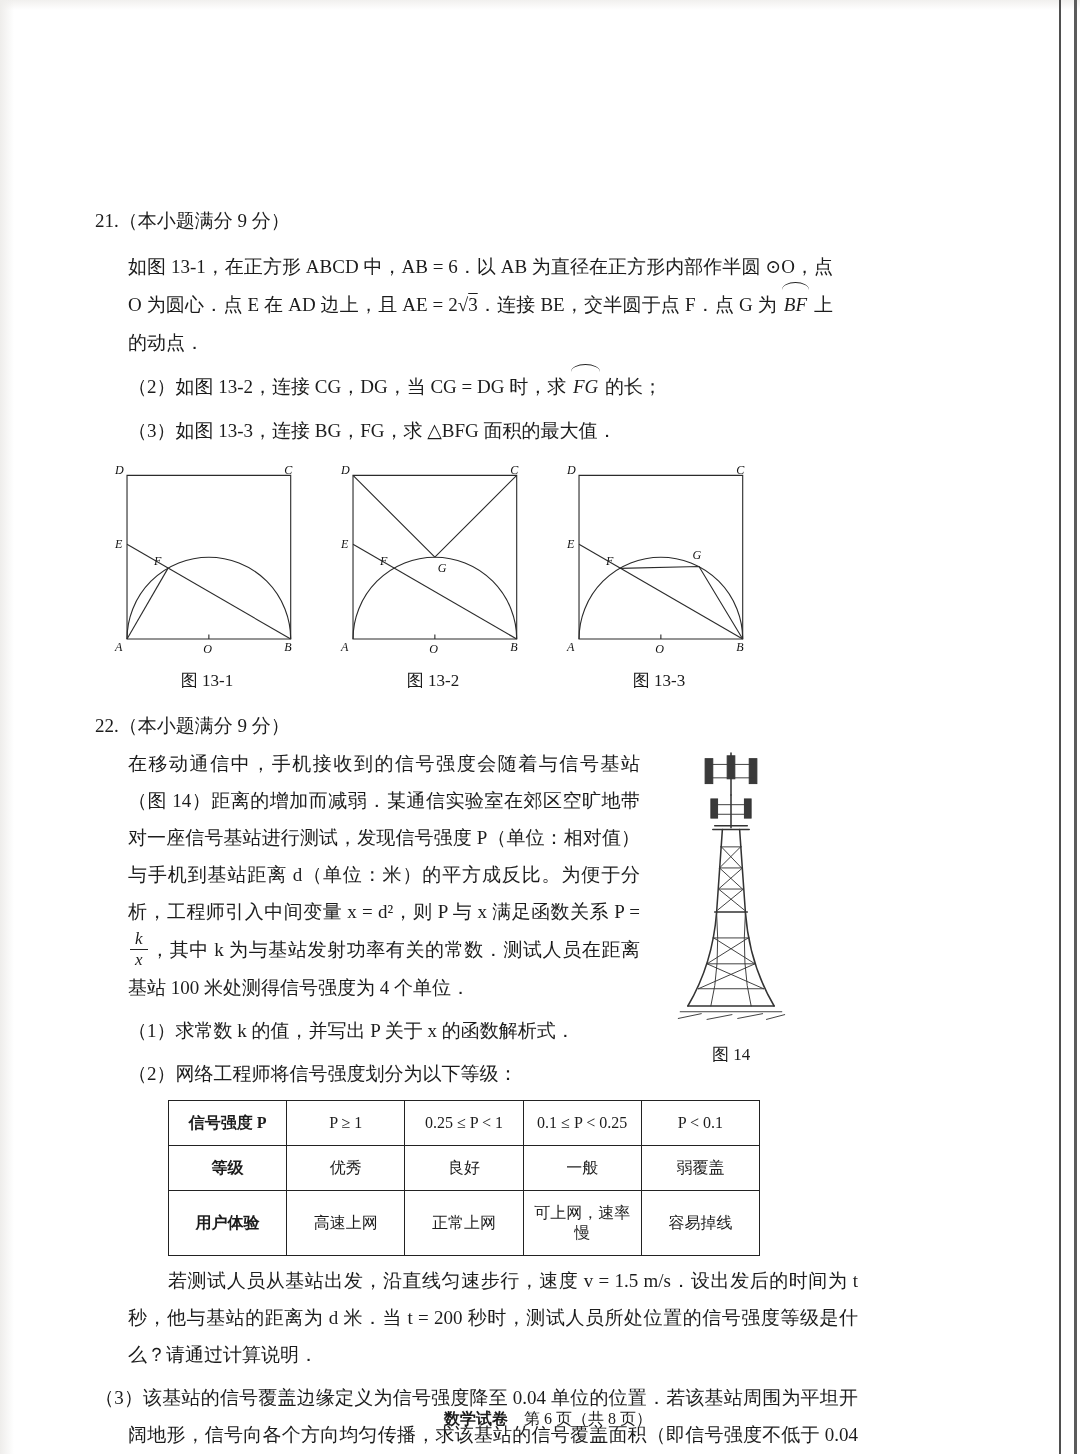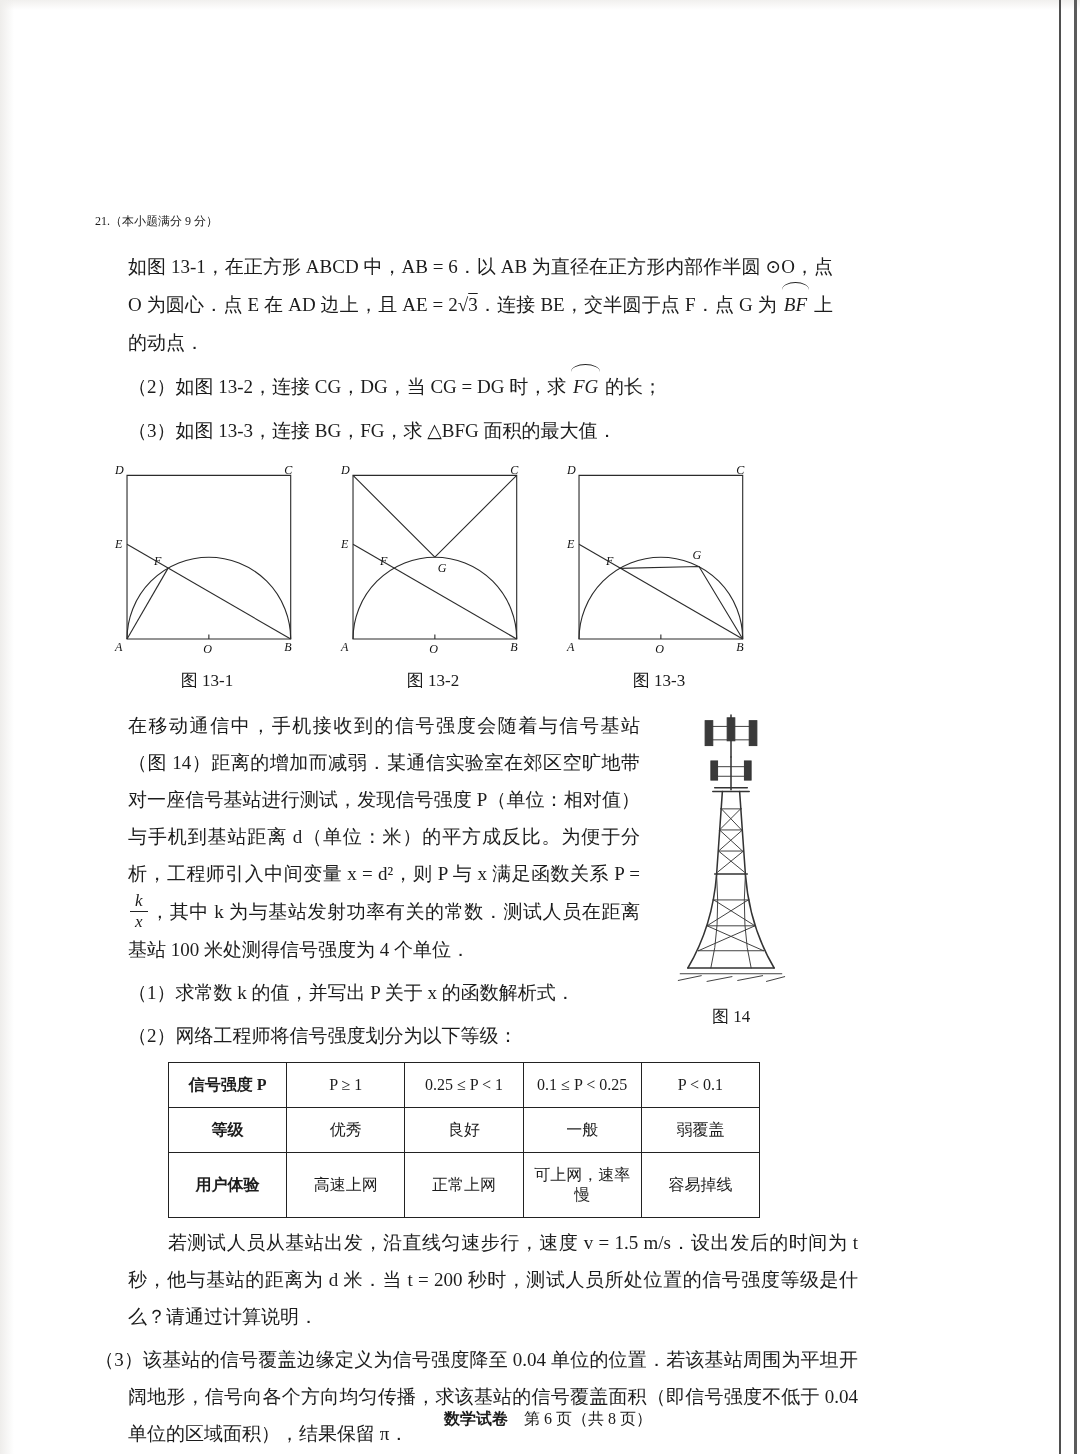--- a/index.html
+++ b/index.html
@@ -15,21 +15,21 @@
     position:absolute; inset:0;
     padding:202px 80px 0 95px;
     background:
       linear-gradient(90deg, #eeedeb 0px, rgba(255,255,255,0) 14px),
       linear-gradient(180deg, #f1f0ee 0px, rgba(255,255,255,0) 10px),
       #ffffff;
   }
   .scan-line-1 { position:absolute; top:0; bottom:0; left:1059px; width:2px; background:#4f4f4f; }
   .scan-line-2 { position:absolute; top:0; bottom:0; left:1074px; width:3px; background:#5c5c5c; }
 
-  .q-header { font-size:12px; line-height:38px; }
+  .q-header { font-size:19px; line-height:38px; }
   .q-body { margin-left:33px; width:705px; font-size:19px; line-height:38px; text-align:justify; }
   .q21-intro { margin-top:8px; }
   .q-part { margin-top:6px; }
 
   .sqrt { text-decoration:overline; }
   .arc { position:relative; display:inline-block; font-style:italic; padding:0 2px; }
   .arc::before {
     content:""; position:absolute; left:0; right:0; top:-4px; height:7px;
     border-top:1.6px solid #222;
     border-radius:50% 50% 0 0 / 100% 100% 0 0;
@@ -138,20 +138,21 @@
             <text class="lbl" x="136" y="102">G</text>
           </svg>
           <figcaption>图 13-3</figcaption>
         </figure>
 
       </div>
     </div>
   </section>
 
   <section class="q22-section">
+    <div class="q-header">22.（本小题满分 9 分）</div>
     <div class="q22-body">
 
       <figure class="tower-fig">
         <svg width="134" height="278" viewBox="0 0 130 290">
 
           <path class="tln" d="M65 2 V46"></path>
           <rect class="tfill" x="38" y="8" width="8" height="26"></rect>
           <rect class="tfill" x="61" y="5" width="8" height="24"></rect>
           <rect class="tfill" x="84" y="8" width="8" height="26"></rect>
           <path class="tthin" d="M42 14 H88 M42 28 H88"></path>

